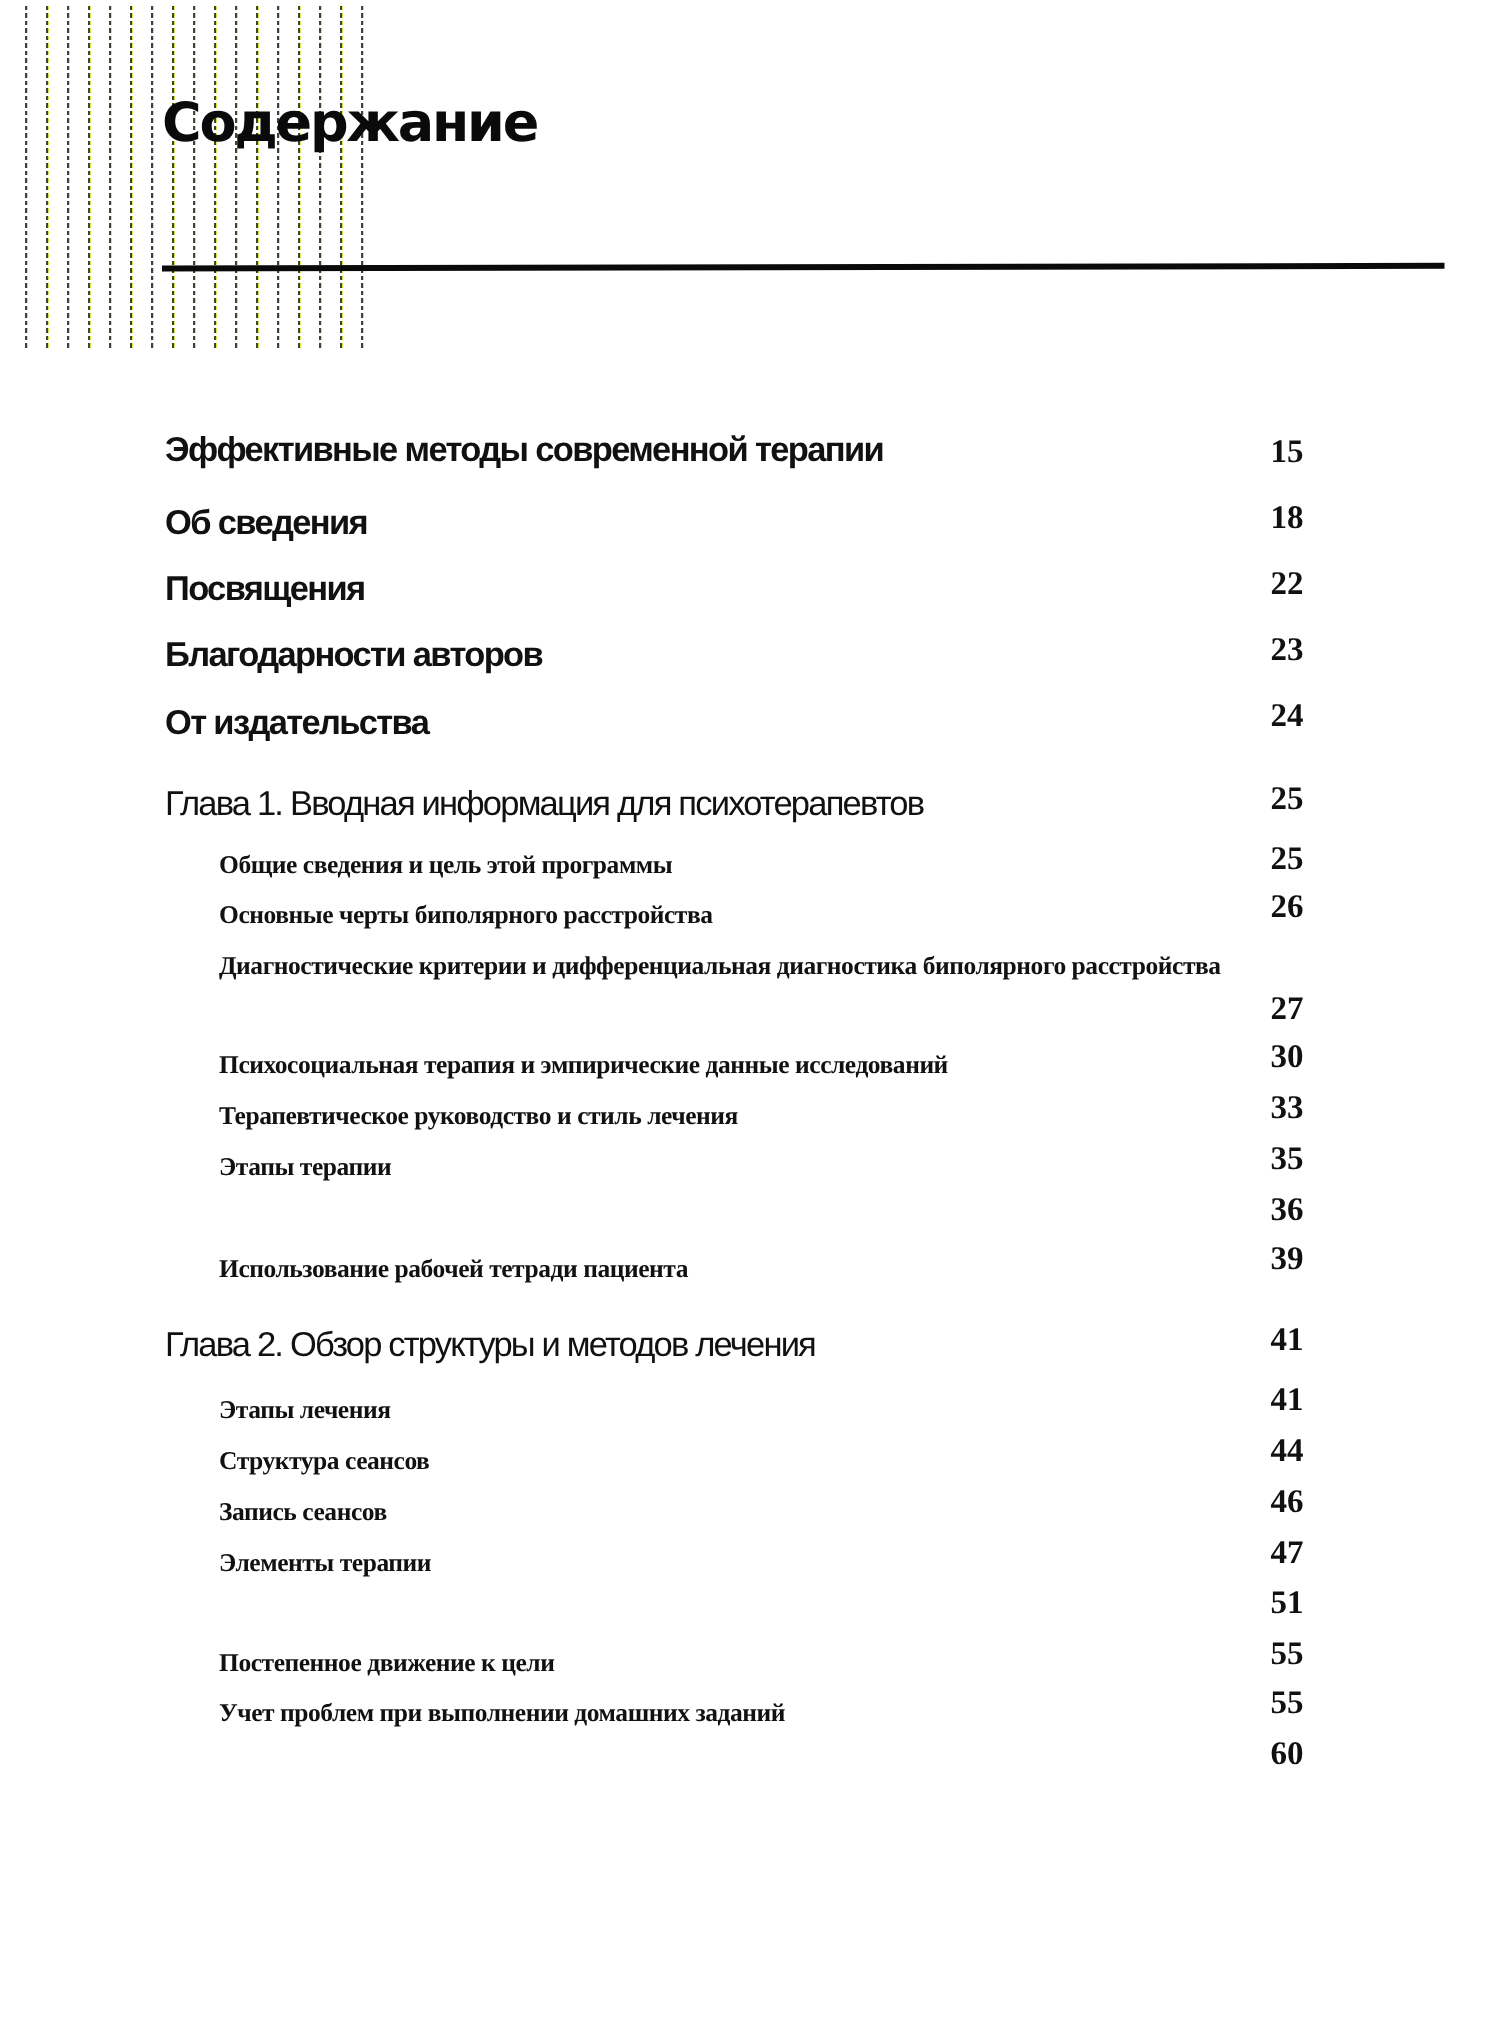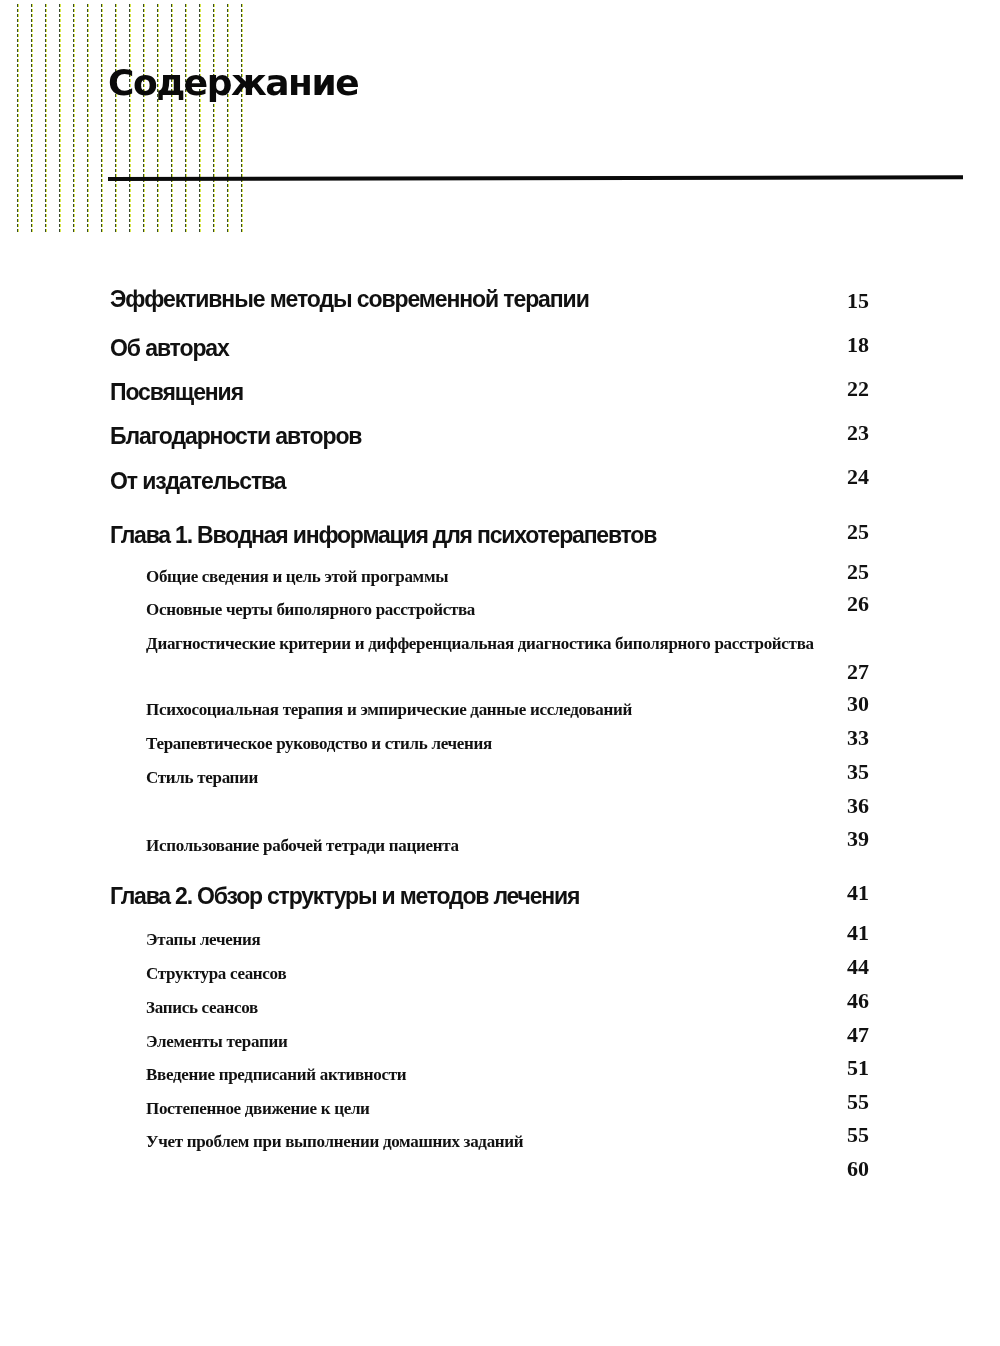--- a/index.html
+++ b/index.html
@@ -77,21 +77,21 @@
   .toc-row.front .label {
     left: 110px;
     font-family: "Liberation Sans", sans-serif;
     font-weight: bold;
     font-size: 23px;
     letter-spacing: -1.1px;
   }
   .toc-row.chapter .label {
     left: 110px;
     font-family: "Liberation Sans", sans-serif;
-    font-weight: bold;
+    font-weight: normal;
     font-size: 23px;
     letter-spacing: -1.2px;
     text-align: center;
   }
   .toc-row.section .label {
     left: 146px;
     font-family: "Liberation Serif", serif;
     font-weight: bold;
     font-size: 17px;
     letter-spacing: -0.3px;
@@ -110,21 +110,21 @@
 <h1 class="page-title">Содержание</h1>
 <div class="title-rule"></div>
 
 <div class="toc">
 
   <div class="toc-row front" style="top:286px">
     <span class="label">Эффективные методы современной терапии</span>
     <span class="page" style="top:2px">15</span>
   </div>
   <div class="toc-row front" style="top:335px">
-    <span class="label">Об авторах</span>
+    <span class="label">Об сведения</span>
     <span class="page" style="top:-3px">18</span>
   </div>
   <div class="toc-row front" style="top:379px">
     <span class="label">Посвящения</span>
     <span class="page" style="top:-3px">22</span>
   </div>
   <div class="toc-row front" style="top:423px">
     <span class="label">Благодарности авторов</span>
     <span class="page" style="top:-3px">23</span>
   </div>
@@ -151,21 +151,21 @@
   </div>
   <div class="toc-row section" style="top:693px">
     <span class="label">Психосоциальная терапия и эмпирические данные исследований</span>
     <span class="page" style="top:-2px">30</span>
   </div>
   <div class="toc-row section" style="top:727px">
     <span class="label">Терапевтическое руководство и стиль лечения</span>
     <span class="page" style="top:-2px">33</span>
   </div>
   <div class="toc-row section" style="top:761px">
-    <span class="label">Стиль терапии</span>
+    <span class="label">Этапы терапии</span>
     <span class="page" style="top:-2px">35</span>
   </div>
   <div class="toc-row section" style="top:795px">
     <span class="page" style="top:-2px">36</span>
   </div>
   <div class="toc-row section" style="top:829px">
     <span class="label">Использование рабочей тетради пациента</span>
     <span class="page" style="top:-3px">39</span>
   </div>
 
@@ -183,21 +183,20 @@
   </div>
   <div class="toc-row section" style="top:991px">
     <span class="label">Запись сеансов</span>
     <span class="page" style="top:-3px">46</span>
   </div>
   <div class="toc-row section" style="top:1025px">
     <span class="label">Элементы терапии</span>
     <span class="page" style="top:-3px">47</span>
   </div>
   <div class="toc-row section" style="top:1058px">
-    <span class="label">Введение предписаний активности</span>
     <span class="page" style="top:-3px">51</span>
   </div>
   <div class="toc-row section" style="top:1092px">
     <span class="label">Постепенное движение к цели</span>
     <span class="page" style="top:-3px">55</span>
   </div>
   <div class="toc-row section" style="top:1125px">
     <span class="label">Учет проблем при выполнении домашних заданий</span>
     <span class="page" style="top:-3px">55</span>
   </div>

